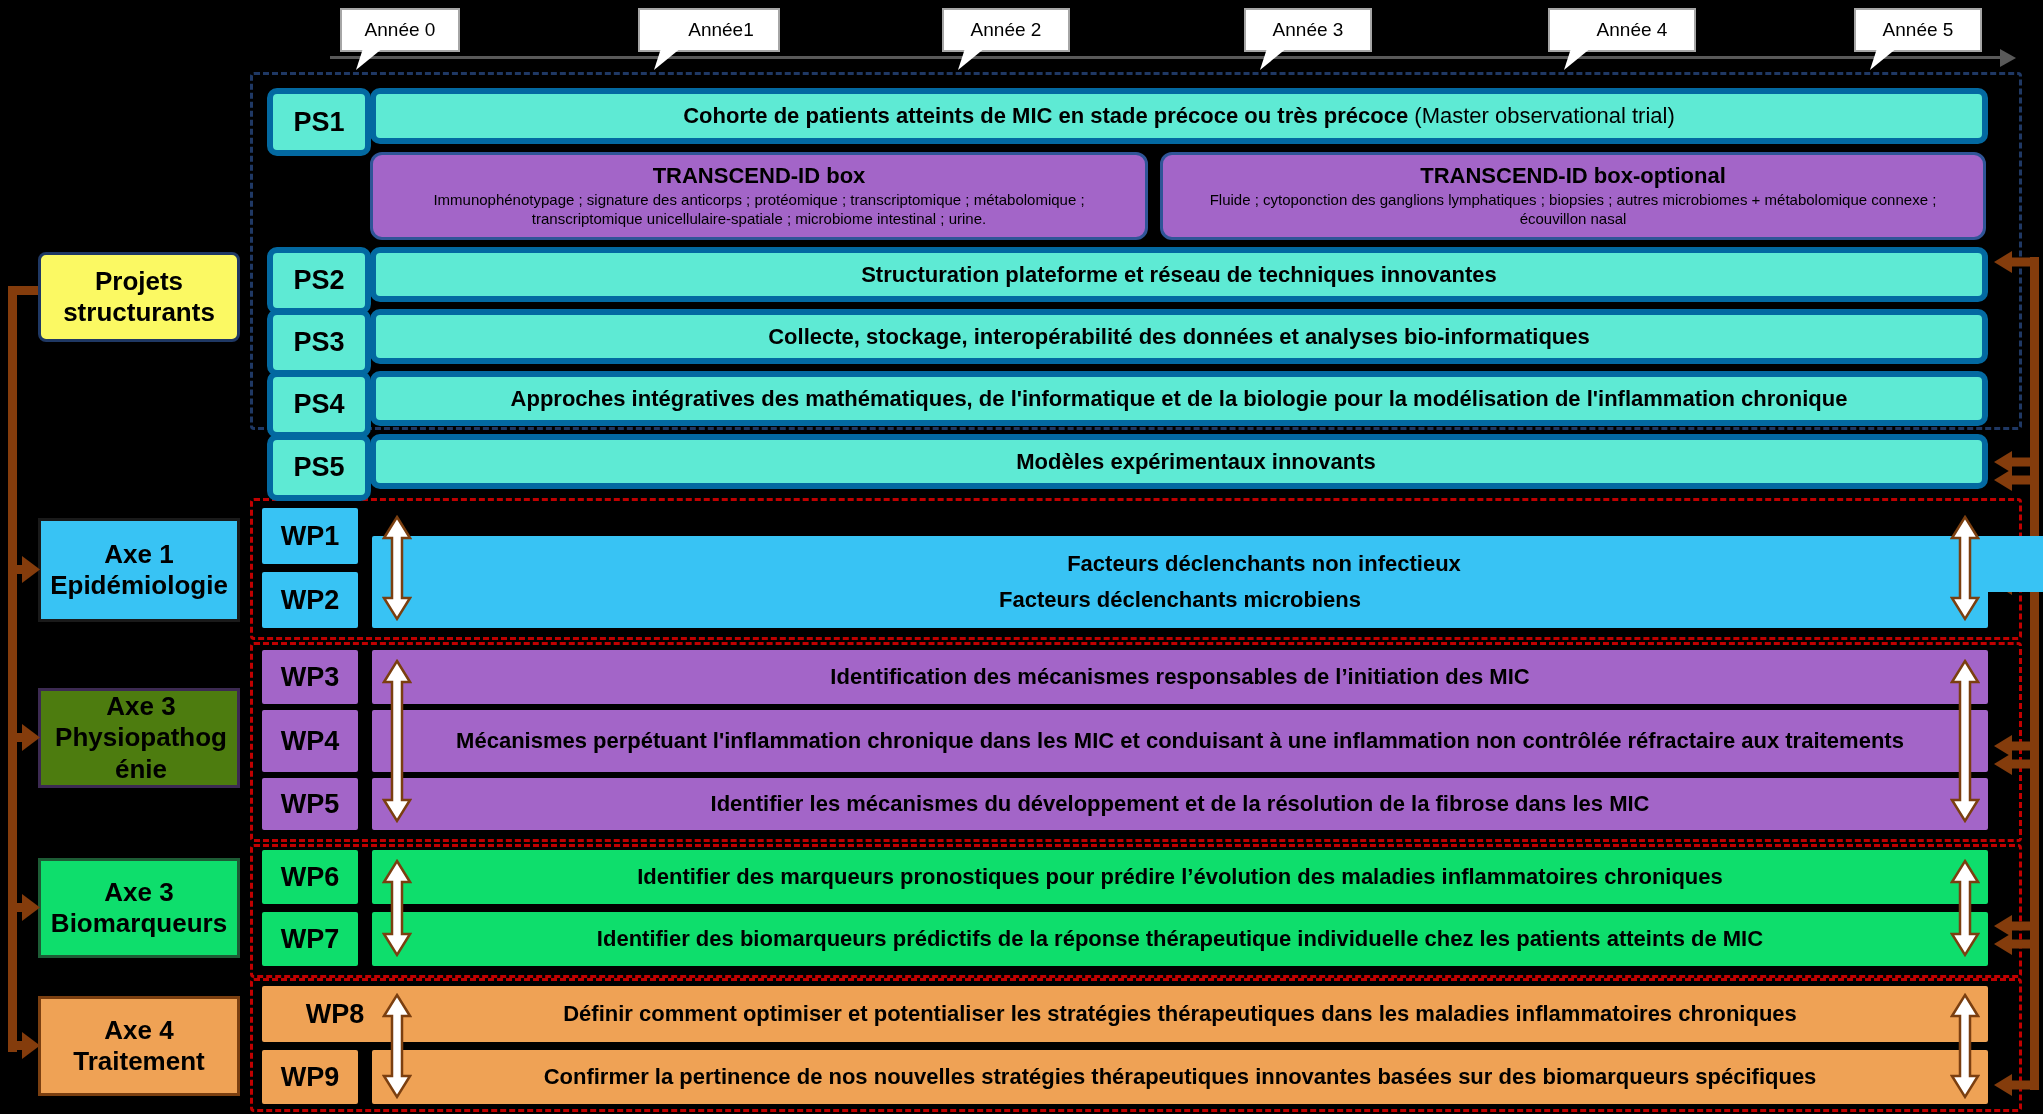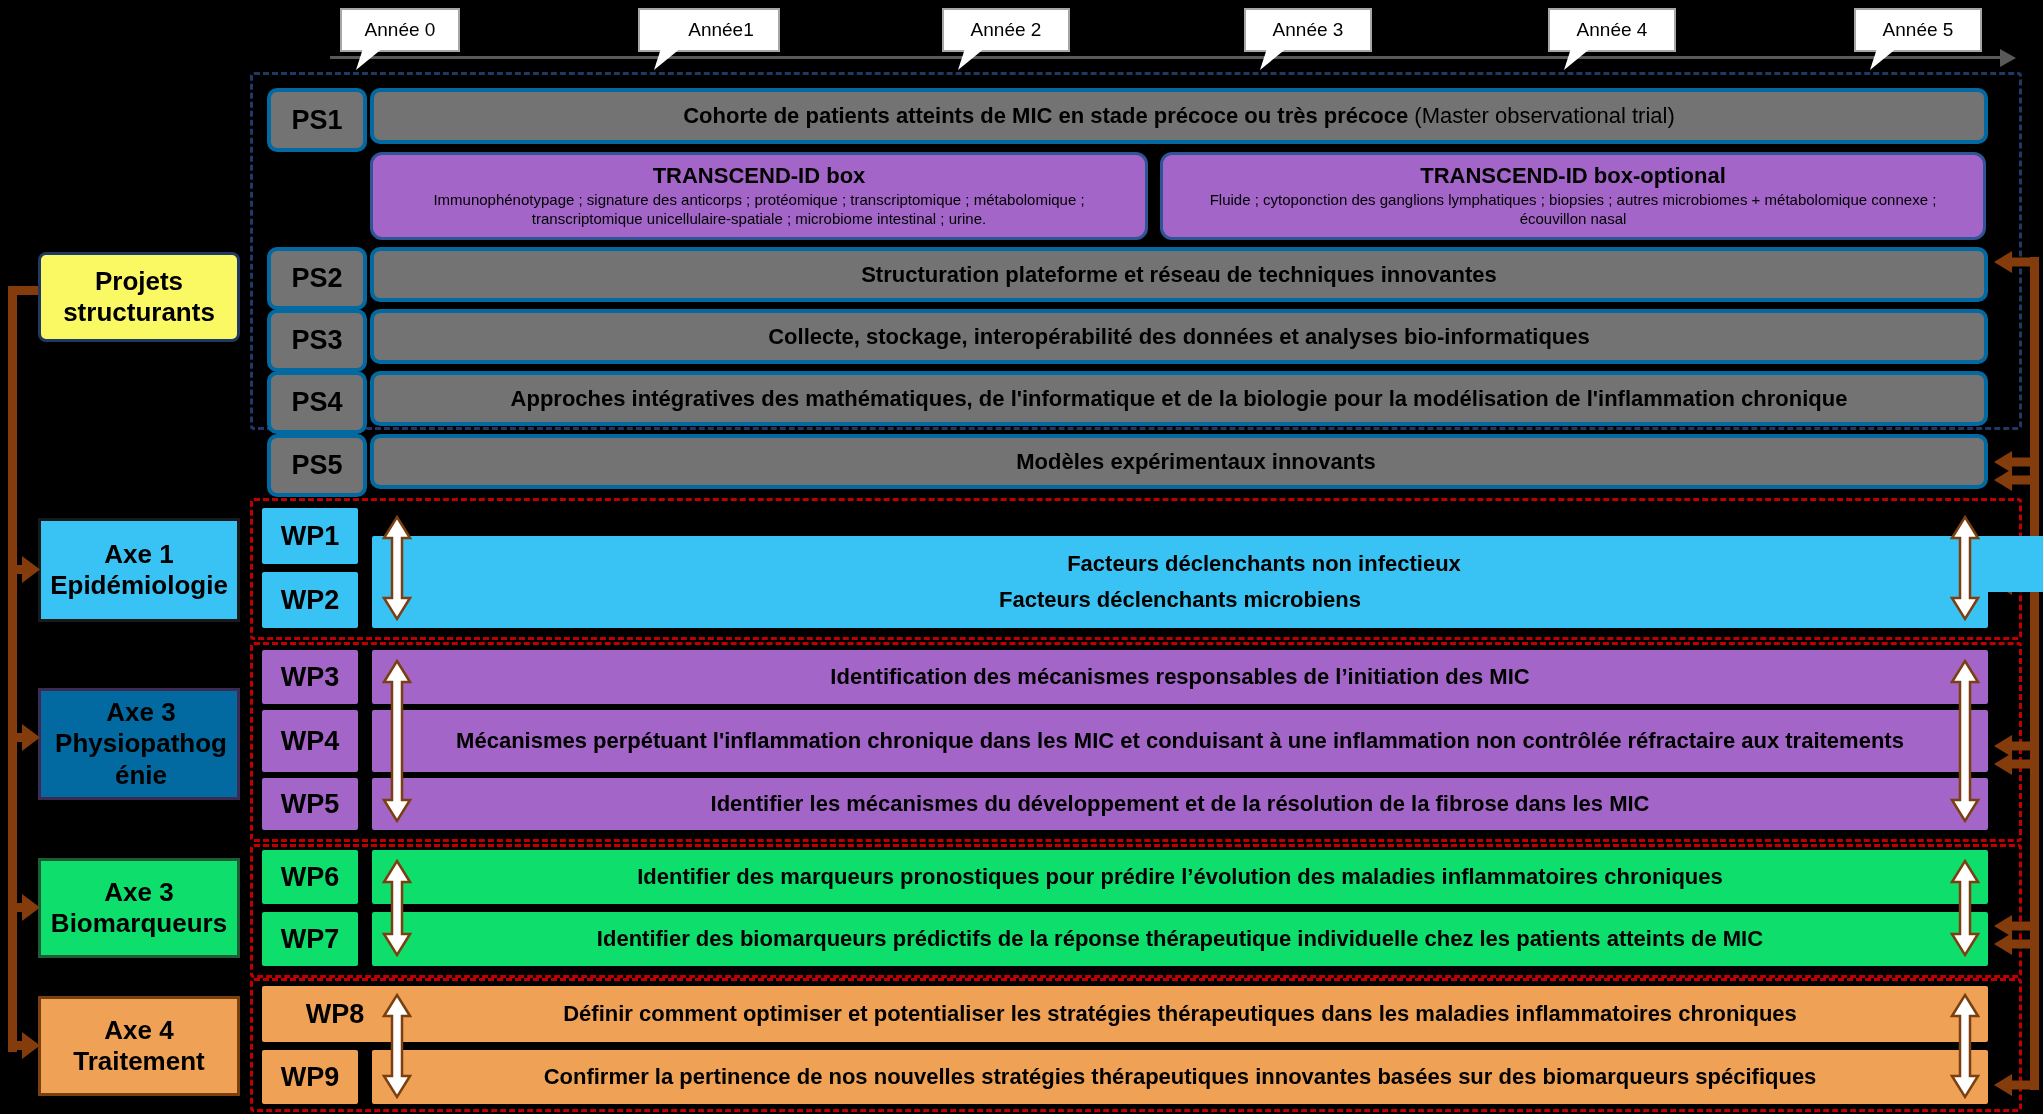--- a/index.html
+++ b/index.html
@@ -18,21 +18,21 @@
   
   .frame{position:absolute;border-radius:4px;}
   .frame.navy{border:3px dashed #1F3864;}
   .frame.red{border:3px dashed #C00000;}
 
   
   .lab,.bar{position:absolute;display:flex;align-items:center;justify-content:center;
             text-align:center;font-weight:700;}
   .lab{font-size:27px;}
   .bar{font-size:22px;line-height:1.15;padding:0 14px;box-sizing:border-box;}
-  .ps{background:#737373;border:4px solid #0369a1;border-radius:10px;}
+  .ps{background:#5eead4;border:6px solid #0369a1;border-radius:10px;}
   .tr-box{position:absolute;background:#A365C8;border:3px solid #2F5597;border-radius:12px;
           box-sizing:border-box;display:flex;flex-direction:column;align-items:center;
           justify-content:center;text-align:center;padding:2px 18px;}
   .tr-box .tr-title{font-weight:700;font-size:22px;line-height:1.2;}
   .tr-box .tr-body{font-size:15px;line-height:1.3;}
   .c-cyan{background:#38C3F4;}
   .c-purple{background:#A365C8;}
   .c-green{background:#0EDE6C;}
   .c-orange{background:#EFA255;}
   .wp{border-radius:2px;}
@@ -63,42 +63,42 @@
     <span class="tail"></span>
   </div>
   <div class="callout" style="left:942px;top:8px;width:124px;">
     <span>Année 2</span>
     <span class="tail"></span>
   </div>
   <div class="callout" style="left:1244px;top:8px;width:124px;">
     <span>Année 3</span>
     <span class="tail"></span>
   </div>
-  <div class="callout" style="left:1548px;top:8px;width:124px;">
+  <div class="callout" style="left:1548px;top:8px;width:124px;padding-left:20px;">
     <span>Année 4</span>
     <span class="tail"></span>
   </div>
   <div class="callout" style="left:1854px;top:8px;width:124px;">
     <span>Année 5</span>
     <span class="tail"></span>
   </div>
 
   <div class="frame navy" style="left:250px;top:72px;width:1766px;height:352px;"></div>
   <div class="frame red" style="left:250px;top:498px;width:1766px;height:136px;"></div>
   <div class="frame red" style="left:250px;top:642px;width:1766px;height:194px;"></div>
   <div class="frame red" style="left:250px;top:844px;width:1766px;height:128px;"></div>
   <div class="frame red" style="left:250px;top:978px;width:1766px;height:128px;"></div>
 
   <div class="side rounded" style="top:252px;height:90px;background:#FBF963;border:3px solid #1F3864;">
       <span>Projets structurants</span>
     </div>
   <div class="side" style="top:518px;height:104px;background:#38C3F4;border:3px solid #1a1a1a;">
       <span>Axe 1 Epidémiologie</span>
     </div>
-  <div class="side" style="top:688px;height:112px;background:#0369a1;border:3px solid #3c2a52;padding-left:12px;">
+  <div class="side" style="top:688px;height:100px;background:#4d7c0f;border:3px solid #3c2a52;padding-left:12px;">
       <span>Axe 3 Physiopathogénie</span>
     </div>
   <div class="side" style="top:858px;height:100px;background:#0EDE6C;border:3px solid #1d5c35;">
       <span>Axe 3 Biomarqueurs</span>
     </div>
   <div class="side" style="top:996px;height:100px;background:#EFA255;border:3px solid #7B3F10;">
       <span>Axe 4 Traitement</span>
     </div>
 
   <svg class="conn" style="left:0;top:280px;" width="45" height="790" viewBox="0 0 45 790">

